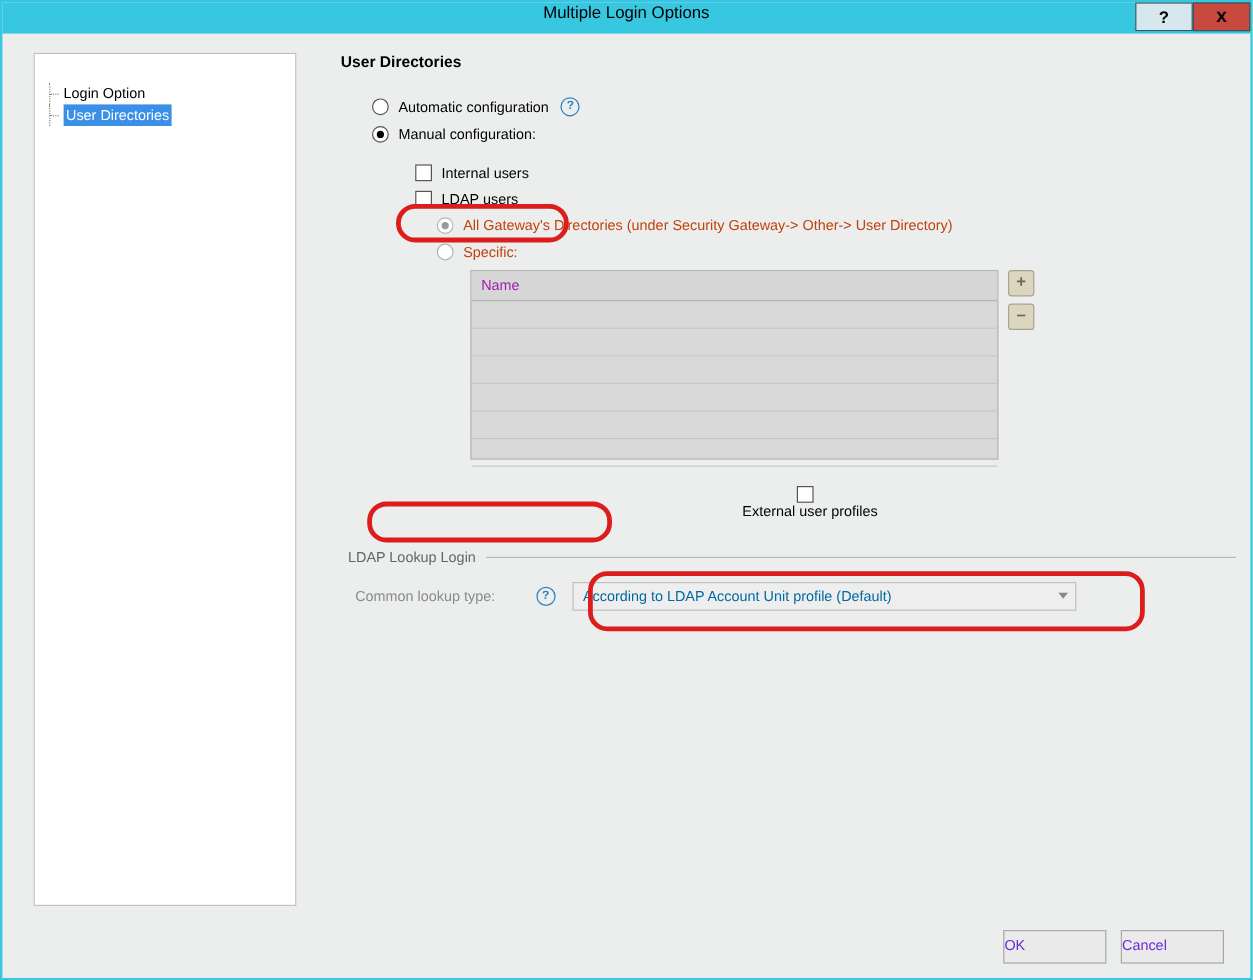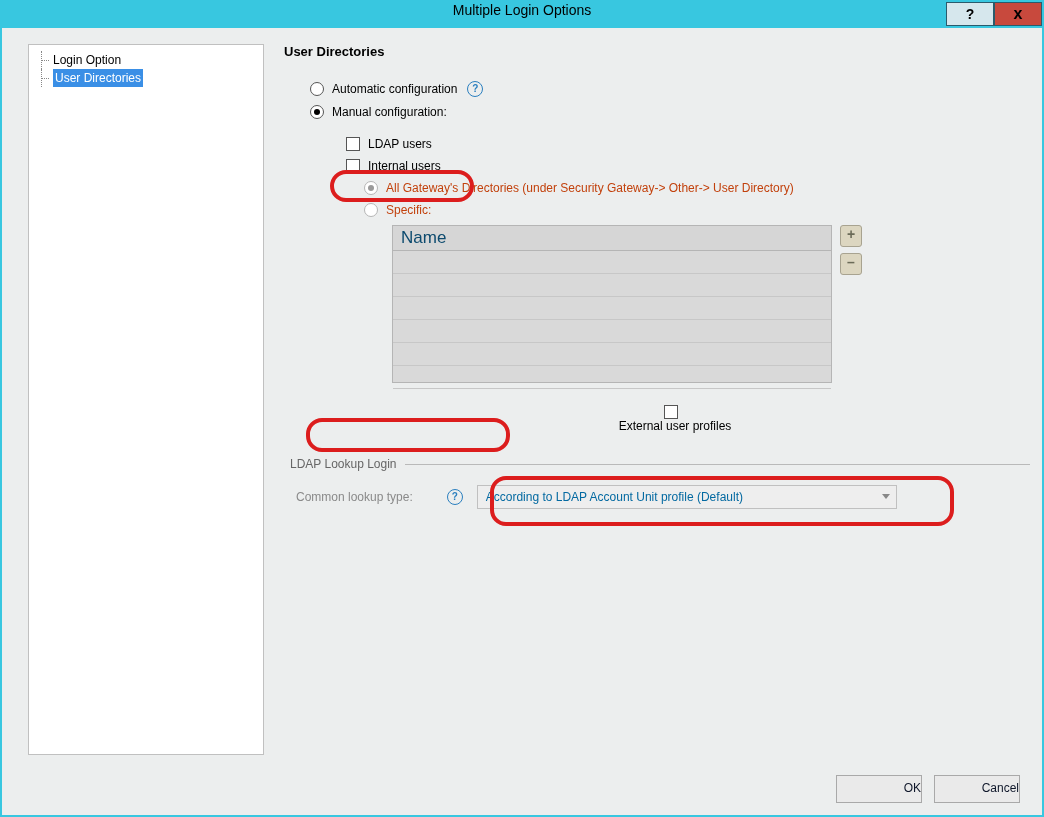--- a/index.html
+++ b/index.html
@@ -58,26 +58,26 @@
     right: 12px;
     top: 42px;
     bottom: 46px;
   }
 
   
   .nav-tree {
     position: absolute;
     left: 14px;
     top: 0;
-    width: 236px;
+    width: 219px;
     bottom: 14px;
     background: #ffffff;
     border: 1px solid #c0c0c0;
     box-sizing: border-box;
-    padding: 6px 8px;
+    padding: 24px 8px;
   }
   .tree-item {
     position: relative;
     padding-left: 16px;
     line-height: 18px;
     color: #000;
   }
   .tree-item::before {
     content: "";
     position: absolute;
@@ -181,23 +181,23 @@
     width: 440px;
     height: 158px;
     border: 1px solid #b5b5b5;
     background: #d9d9d9;
     box-sizing: border-box;
   }
   .name-header {
     height: 24px;
     border-bottom: 1px solid #b5b5b5;
     padding: 0 8px;
-    color: #0c4a6e;
+    color: #a21caf;
     line-height: 24px;
-    font-size: 17px;
+    font-size: 12px;
     background: #d6d6d6;
   }
   .name-row {
     height: 22px;
     border-bottom: 1px solid #c7c7c7;
   }
   .table-btns {
     margin-left: 8px;
     display: flex;
     flex-direction: column;
@@ -276,24 +276,24 @@
     right: 22px;
     bottom: 12px;
     display: flex;
     gap: 12px;
   }
   .dlg-btn {
     width: 84px;
     height: 26px;
     border: 1px solid #a9a9a9;
     background: #eaeaea;
-    text-align: right;
+    text-align: left;
     line-height: 24px;
     font-size: 12px;
-    color: #0f172a;
+    color: #6d28d9;
   }
 </style>
 </head>
 <body>
 
 <div class="window">
 
   <div class="titlebar">
     <span class="titlebar-title">Multiple Login Options</span>
     <div class="titlebar-controls">
@@ -322,28 +322,28 @@
         <span class="help-icon">?</span>
       </div>
 
       <div class="opt-row">
         <span class="radio checked"></span>
         <span>Manual configuration:</span>
       </div>
 
       <div style="height:10px"></div>
 
+      <div class="opt-row indent-1">
+        <span class="checkbox"></span>
+        <span>Internal users</span>
+      </div>
+
       <div class="opt-row indent-1" style="position:relative;">
         <span class="checkbox"></span>
         <span>LDAP users</span>
-      </div>
-
-      <div class="opt-row indent-1">
-        <span class="checkbox"></span>
-        <span>Internal users</span>
       </div>
 
       <div class="opt-row indent-2 muted">
         <span class="radio disabled checked"></span>
         <span>All Gateway's Directories (under Security Gateway-&gt; Other-&gt; User Directory)</span>
       </div>
 
       <div class="opt-row indent-2 muted">
         <span class="radio disabled"></span>
         <span>Specific:</span>

